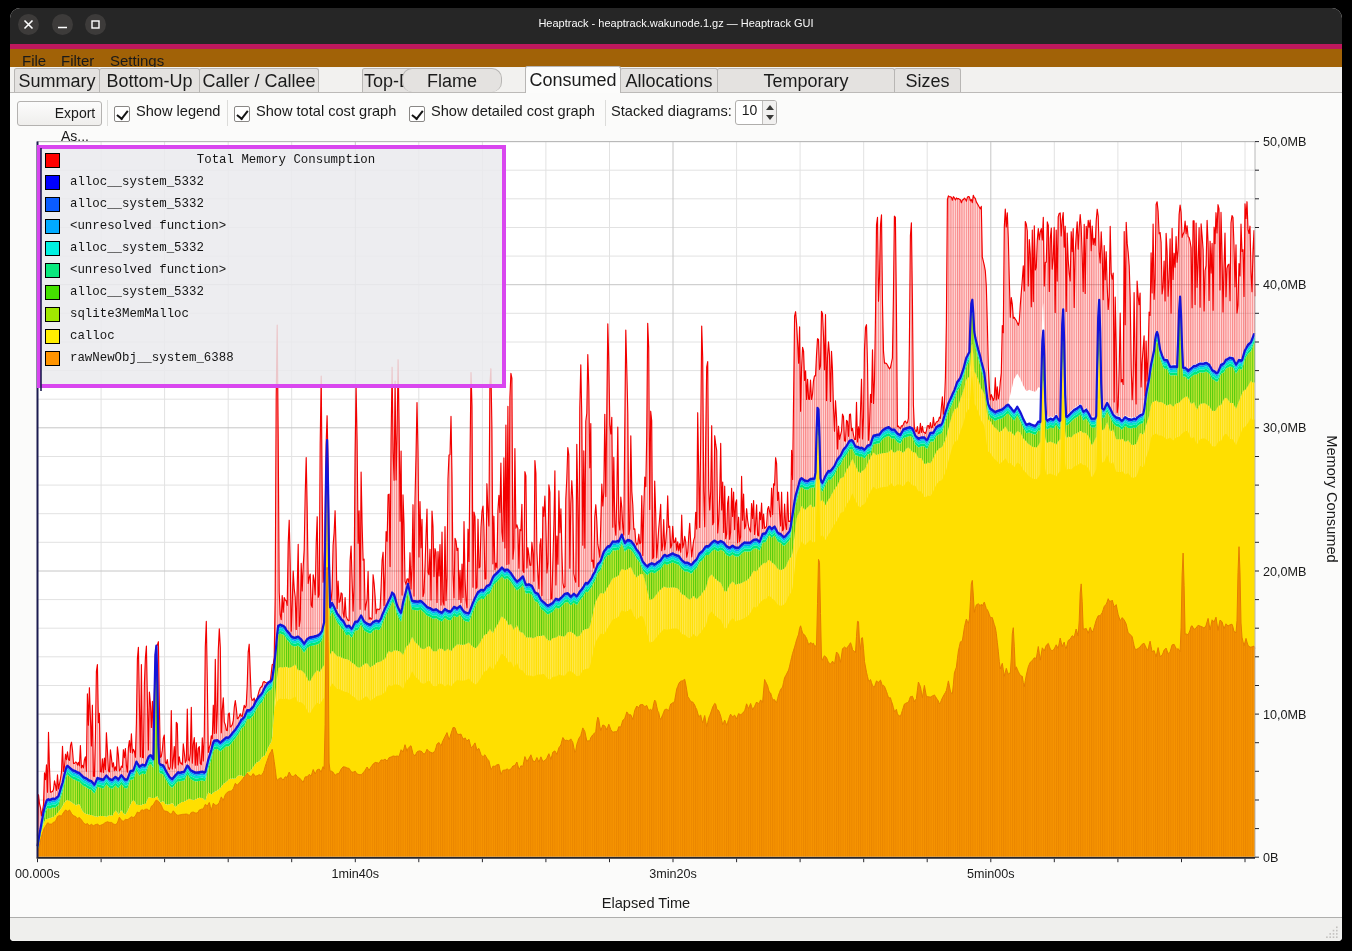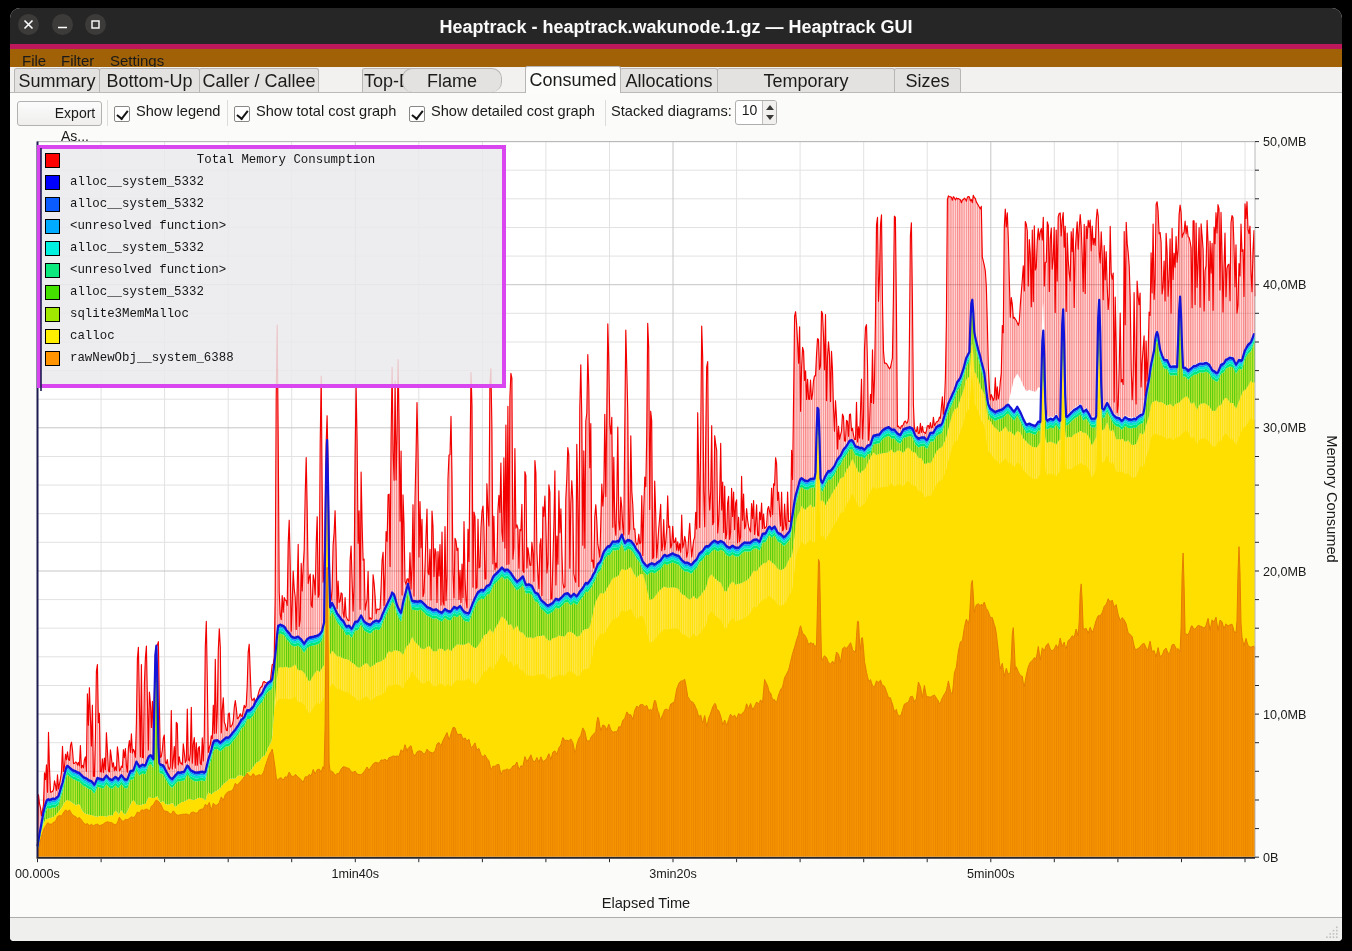--- a/index.html
+++ b/index.html
@@ -1,18 +1,18 @@
 <!DOCTYPE html>
 <html><head><meta charset="utf-8"><style>
 * { margin:0; padding:0; box-sizing:border-box; }
 html,body { width:1352px; height:951px; background:#000; font-family:"Liberation Sans", sans-serif; overflow:hidden; }
 #win { position:absolute; left:10px; top:8px; width:1332px; height:933px; background:#fbfbfa; border-radius:10px 10px 4px 4px; overflow:hidden; }
 #titlebar { position:absolute; left:0; top:0; width:100%; height:36px; background:#262626; }
 .wbtn { position:absolute; top:6px; width:21px; height:21px; border-radius:50%; background:#3d3b3a; color:#fff; }
-#titlebar .t { position:absolute; width:100%; text-align:center; top:9px; color:#fafafa; font-size:18px; font-weight:bold; }
+#titlebar .t { position:absolute; width:100%; text-align:center; top:9px; color:#fafafa; font-size:11px; font-weight:normal; }
 #menubar { position:absolute; left:0; top:36px; width:100%; height:23px; background:#a16207; border-top:5px solid #be185d; color:#1a1a1a; font-size:15px;text-align:center; }
 #menubar span { position:absolute; top:3px; }
 #tabbar { position:absolute; left:0; top:59px; width:100%; height:26px; background:#f2f1ef; }
 .tab { position:absolute; top:1px; height:24px; background:#e4e2e0; border:1px solid #b8b6b4; border-bottom:none; border-radius:2.5px 2.5px 0 0; font-size:18px; color:#1b1b1b; text-align:center; line-height:24px; }
 .tab.active { top:-1px; height:27px; background:#fcfcfb; line-height:27px; z-index:3; }
 #tabline { position:absolute; left:0; top:84px; width:100%; height:1px; background:#bcbab8; }
 #toolbar { position:absolute; left:0; top:85px; width:100%; height:38px; background:#fbfbfa; font-size:14.6px; color:#1a1a1a; }
 #exportbtn { position:absolute; left:7px; top:8px; width:85px; height:25px; border:1px solid #b4b2b0; border-radius:3px; background:linear-gradient(#fcfcfc,#efeeec); font-size:14px; text-align:center; line-height:23px;padding-left:31px; }
 .sep { position:absolute; top:7px; width:1px; height:26px; background:#dcdcda; }
 .cb { position:absolute; top:12.5px; width:16px; height:16px; background:#fff; border:1px solid #8a8886; border-radius:2px; }

